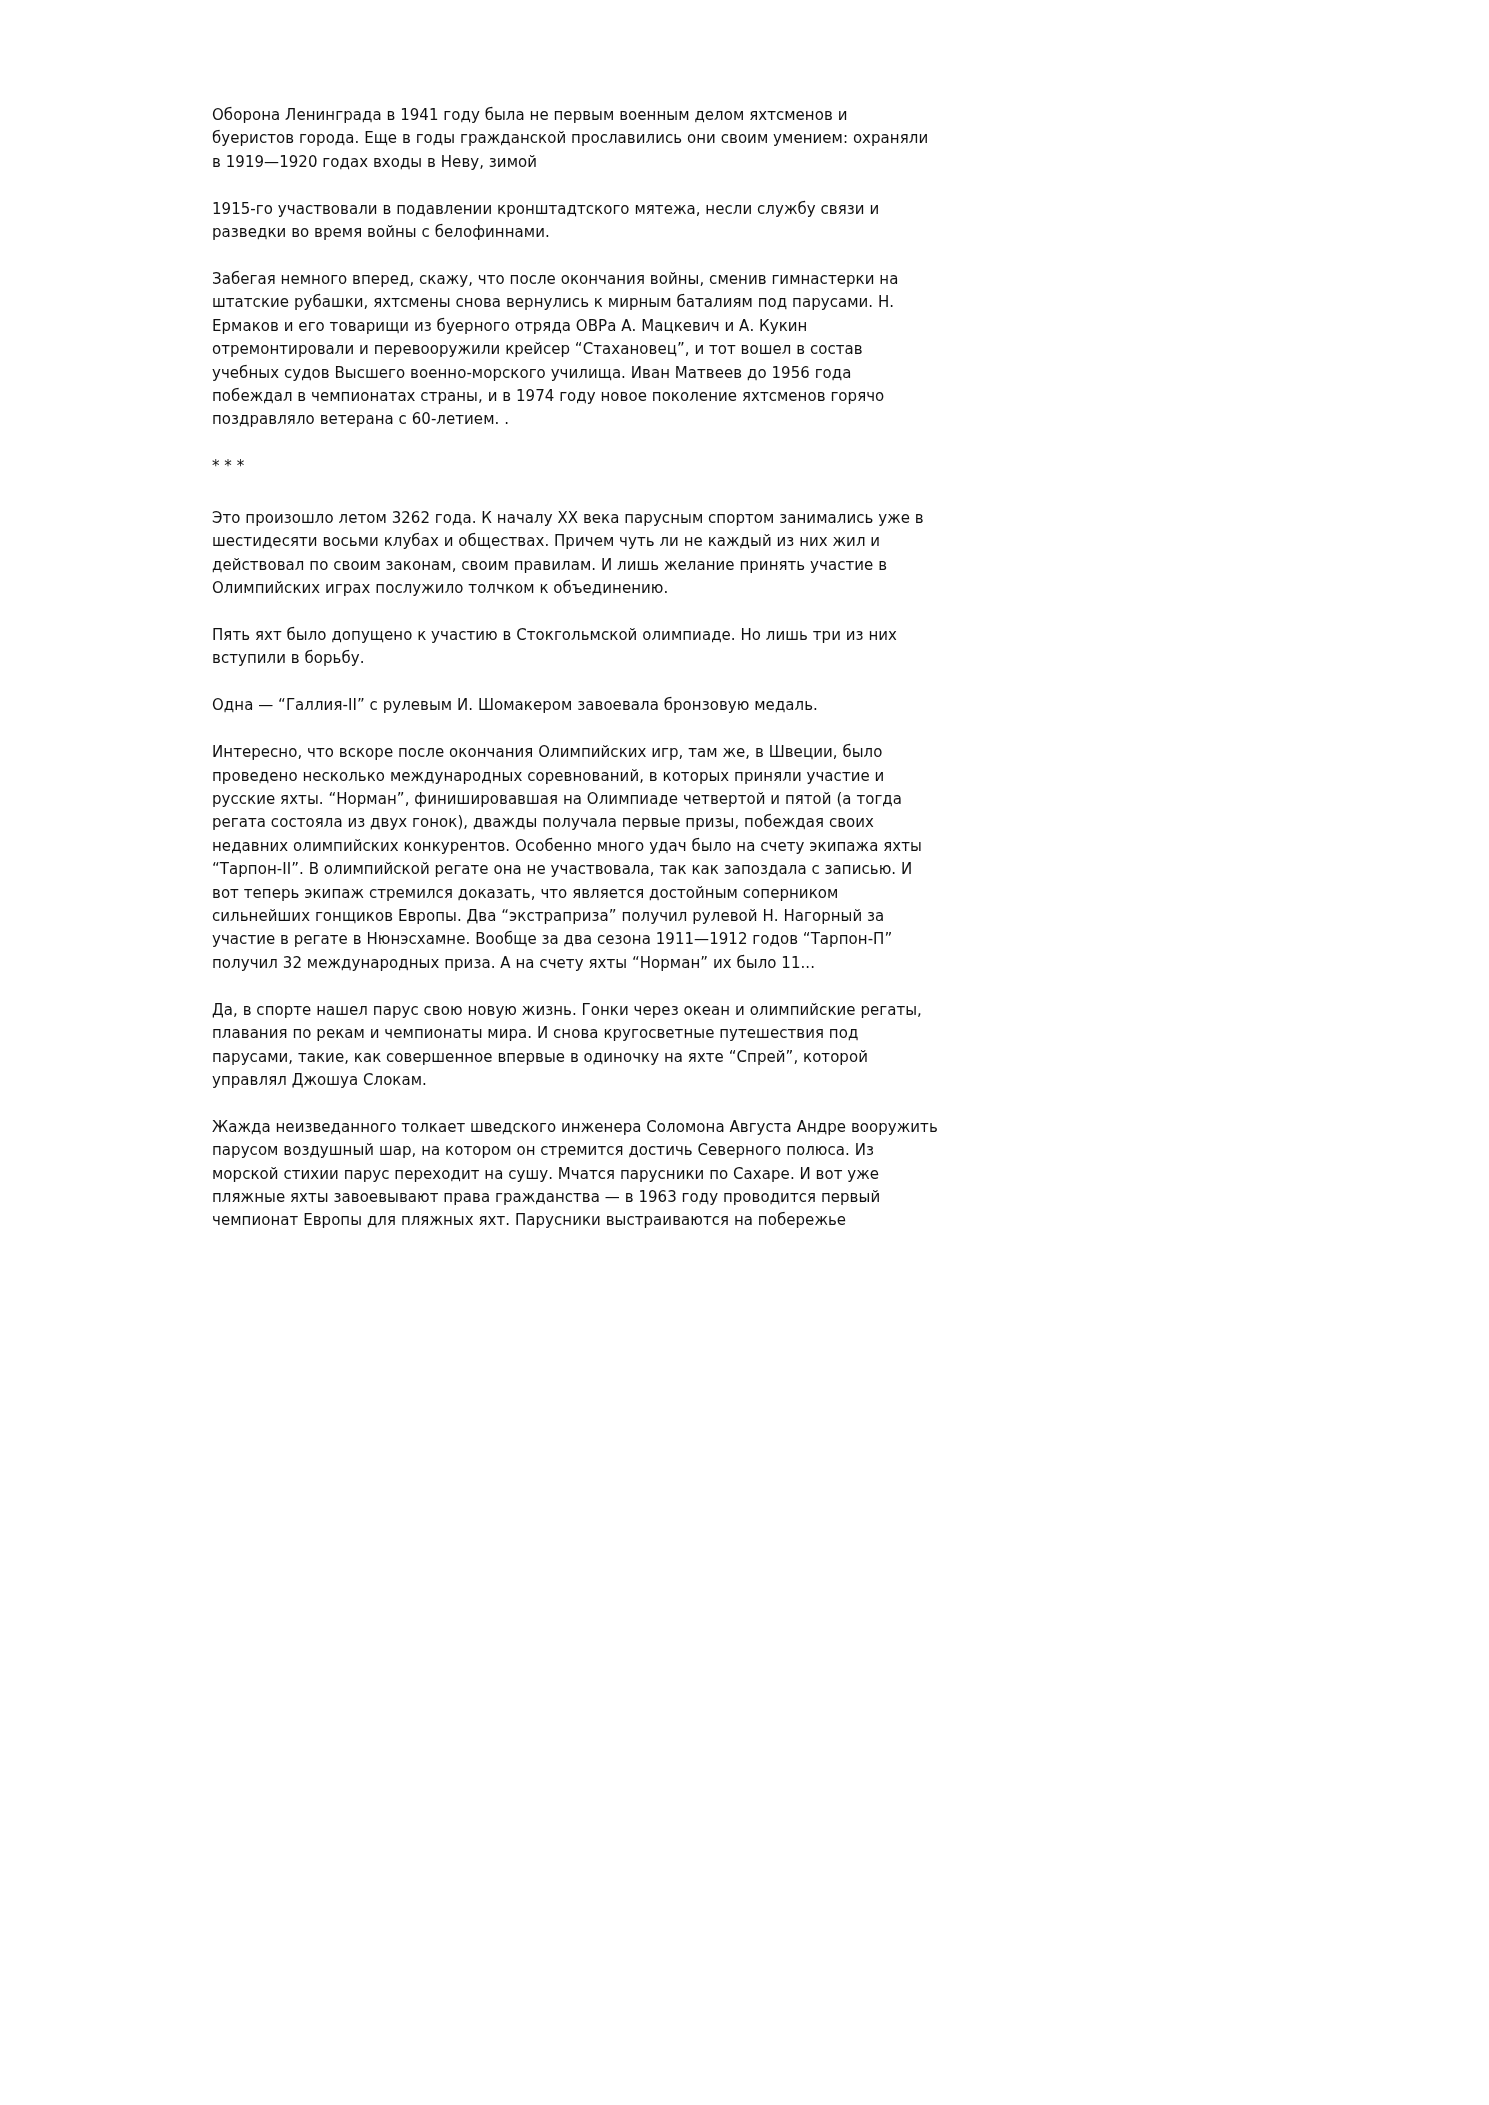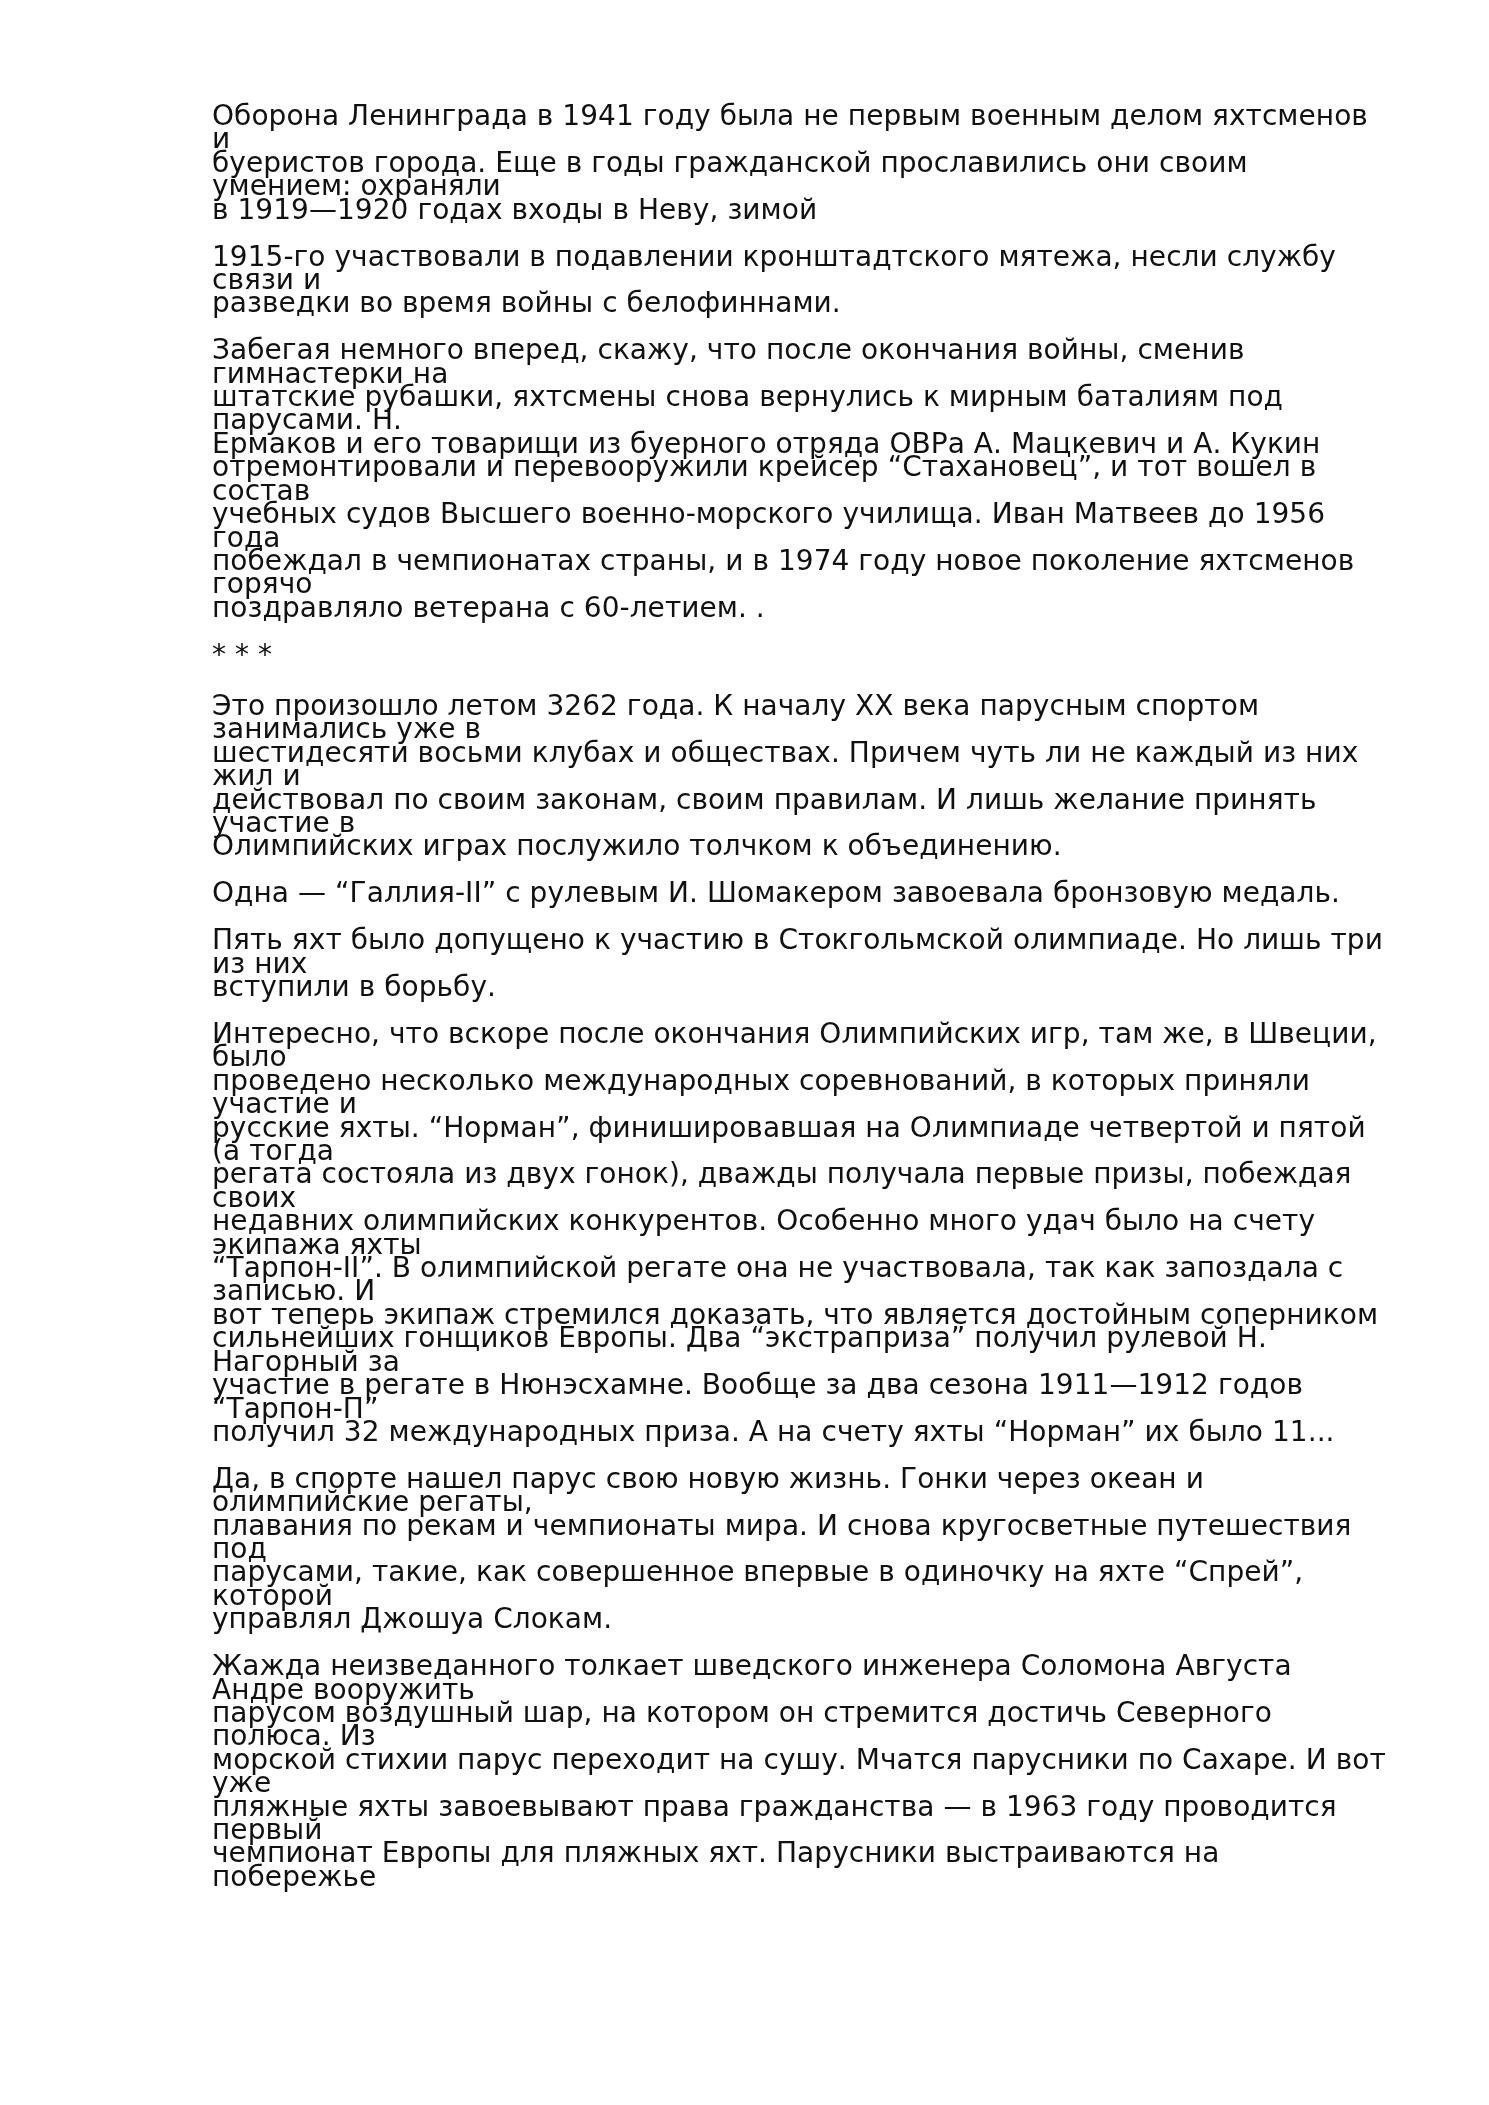--- a/index.html
+++ b/index.html
@@ -12,21 +12,21 @@
       height: 2105px;
       position: relative;
       overflow: hidden;
     }
     .page {
       position: absolute;
       left: 212px;
       top: 104px;
       width: 1175px;
       font-family: "DejaVu Sans", sans-serif;
-      font-size: 28px;
+      font-size: 15px;
       line-height: 23.4px;
       color: #111111;
       letter-spacing: 0.05px;
     }
     .page p {
       margin: 0 0 23.5px 0;
       white-space: pre-line;
     }
     .page p.sep {
       margin-top: 4px;
@@ -47,23 +47,23 @@
 Ермаков и его товарищи из буерного отряда ОВРа А. Мацкевич и А. Кукин
 отремонтировали и перевооружили крейсер “Стахановец”, и тот вошел в состав
 учебных судов Высшего военно-морского училища. Иван Матвеев до 1956 года
 побеждал в чемпионатах страны, и в 1974 году новое поколение яхтсменов горячо
 поздравляло ветерана с 60-летием. .</p>
   <p class="sep">* * *</p>
   <p>Это произошло летом 3262 года. К началу XX века парусным спортом занимались уже в
 шестидесяти восьми клубах и обществах. Причем чуть ли не каждый из них жил и
 действовал по своим законам, своим правилам. И лишь желание принять участие в
 Олимпийских играх послужило толчком к объединению.</p>
-  <p>Одна — “Галлия-II” с рулевым И. Шомакером завоевала бронзовую медаль.</p>
   <p>Пять яхт было допущено к участию в Стокгольмской олимпиаде. Но лишь три из них
 вступили в борьбу.</p>
+  <p>Одна — “Галлия-II” с рулевым И. Шомакером завоевала бронзовую медаль.</p>
   <p>Интересно, что вскоре после окончания Олимпийских игр, там же, в Швеции, было
 проведено несколько международных соревнований, в которых приняли участие и
 русские яхты. “Норман”, финишировавшая на Олимпиаде четвертой и пятой (а тогда
 регата состояла из двух гонок), дважды получала первые призы, побеждая своих
 недавних олимпийских конкурентов. Особенно много удач было на счету экипажа яхты
 “Тарпон-II”. В олимпийской регате она не участвовала, так как запоздала с записью. И
 вот теперь экипаж стремился доказать, что является достойным соперником
 сильнейших гонщиков Европы. Два “экстраприза” получил рулевой Н. Нагорный за
 участие в регате в Нюнэсхамне. Вообще за два сезона 1911—1912 годов “Тарпон-П”
 получил 32 международных приза. А на счету яхты “Норман” их было 11...</p>

